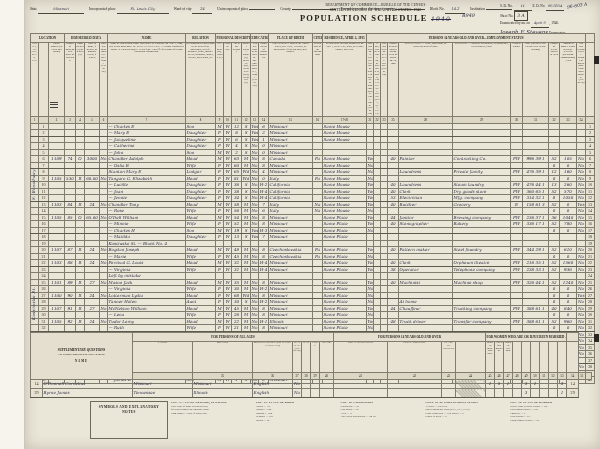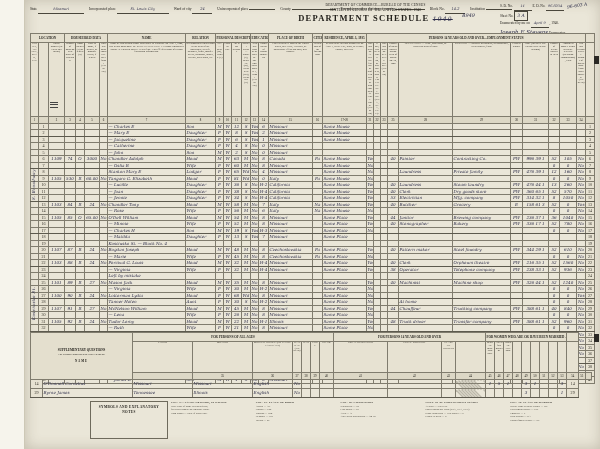--- a/index.html
+++ b/index.html
@@ -101,21 +101,21 @@
       </span><span class="fld">
         <span>Institution</span>
         <span class="uline hw" style="min-width: 26px;"></span>
       </span>
     </div>
 
     <div class="hdr-center">
       <div class="dept print">DEPARTMENT OF COMMERCE—BUREAU OF THE CENSUS</div>
       <div class="census print">SIXTEENTH CENSUS OF THE UNITED STATES: 1940</div>
       <div class="ptitle print">
-        <span>DEPARTMENT SCHEDULE</span>
+        <span>POPULATION SCHEDULE</span>
         <span class="struck hw">1940</span>
       </div>
       <div class="stampnum hw">8949</div>
     </div>
 
     <div class="hdr-right print">
       <div class="scrawl hw">96-603 A</div>
       <div>
         <span>S. D. No.</span>
         <span class="uline hw">14</span>

